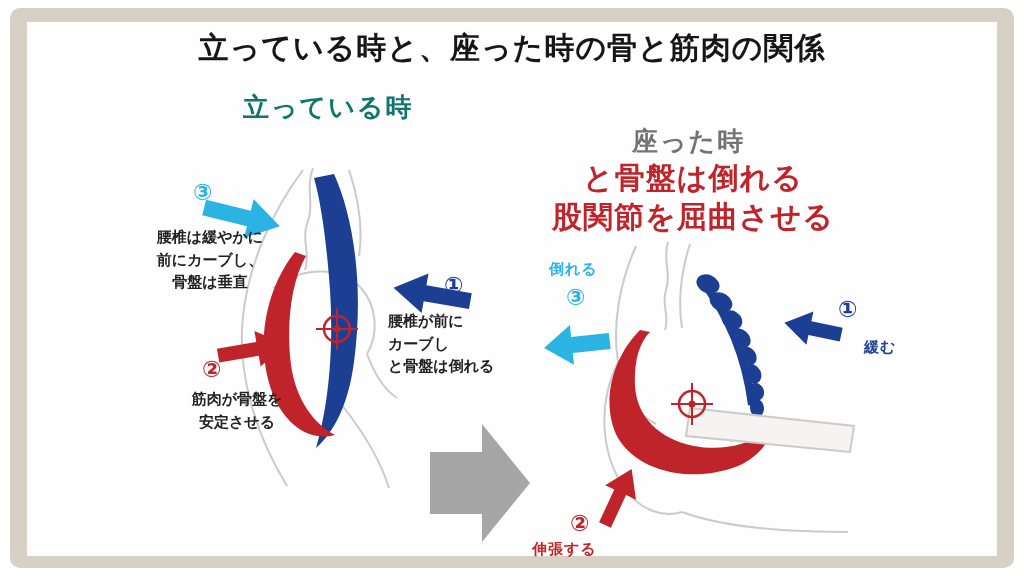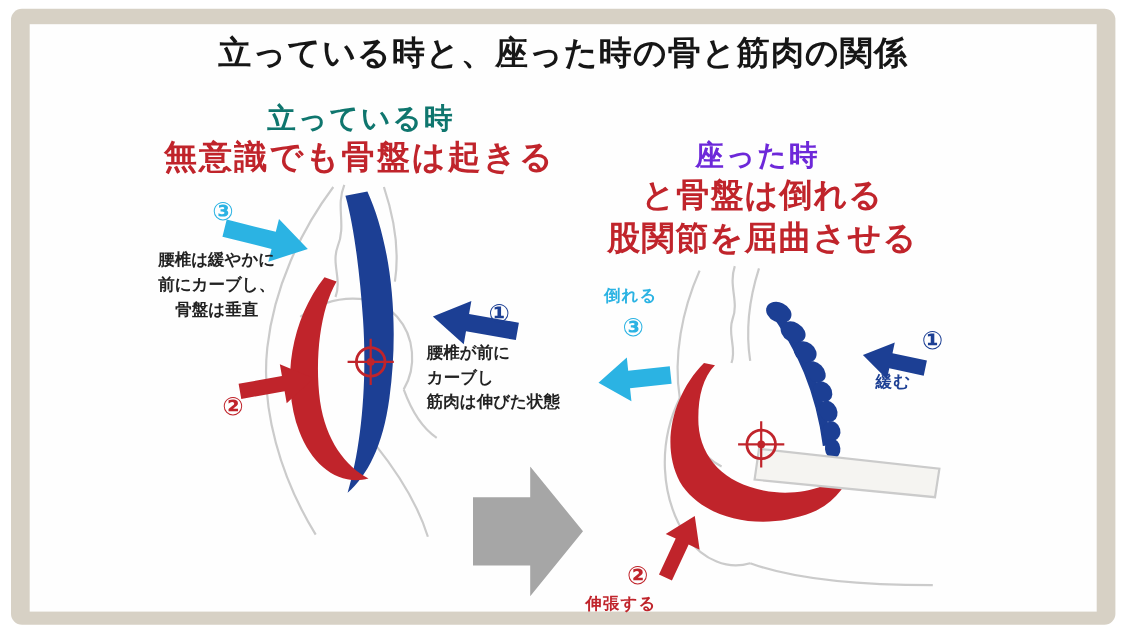--- a/index.html
+++ b/index.html
@@ -23,39 +23,39 @@
   .h-standing {
     position:absolute; left:243px; top:90px;
     font-size:26px; font-weight:bold; color:#0f766e; letter-spacing:2px;
   }
   .sub-standing {
     position:absolute; left:149px; top:123px;
     font-size:30px; font-weight:bold; color:#c0242b; letter-spacing:2px;
   }
   .h-sitting {
     position:absolute; left:632px; top:124px;
-    font-size:26px; font-weight:bold; color:#6d28d9; letter-spacing:2px;
+    font-size:26px; font-weight:bold; color:#737373; letter-spacing:2px;
   }
   .sub-sitting {
     position:absolute; left:537px; top:158px; width:312px; text-align:center;
     font-size:30px; font-weight:bold; color:#c0242b; line-height:1.3; letter-spacing:1px;
   }
   .diagram-left  { position:absolute; left:145px; top:166px; width:385px; height:326px; }
   .diagram-right { position:absolute; left:540px; top:240px; width:320px; height:330px; }
   .transition-arrow { position:absolute; left:430px; top:424px; }
   .lbl { position:absolute; font-weight:bold; }
   .cyan { color:#2bb3e3; }
   .blue { color:#1c3f94; }
   .red  { color:#c0242b; }
   .num  { font-size:23px; }
   .note {
     position:absolute; font-size:15px; font-weight:bold; color:#222;
     line-height:1.5; white-space:pre-line;
   }
-  .note.center { text-align:center; }
+  .note.center { text-align:center;margin-left:13px; }
   .side-word { font-size:15px; letter-spacing:1px; }
   .logo {
     position:absolute; left:134px; top:516px; width:80px; text-align:center;
     color:#2c3a6e;
   }
   .logo-mono {
     font-family:"Liberation Serif","DejaVu Serif",serif;
     font-size:24px; font-weight:bold; letter-spacing:-2px; line-height:1;
   }
   .logo-line { font-size:8px; font-weight:bold; letter-spacing:2px; line-height:1.3; }
@@ -63,21 +63,20 @@
 </head>
 <body>
 
 <div class="stage">
   <div class="frame"></div>
   <div class="canvas"></div>
 
   <div class="slide-title">立っている時と、座った時の骨と筋肉の関係</div>
 
   <div class="h-standing">立っている時</div>
-  <div class="sub-standing">無意識でも骨盤は起きる</div>
 
   <svg class="diagram-left" viewBox="0 0 385 326">
     <g stroke="#cbcbcb" stroke-width="2" fill="none">
       <path d="M158,4 C128,44 104,96 98,150 C92,206 110,268 142,320"></path>
       <path d="M204,4 C214,34 218,64 214,90"></path>
       <path d="M128,122 C158,100 196,100 216,122 C232,140 234,168 222,188"></path>
       <path d="M196,238 C220,268 236,296 244,322"></path>
       <path d="M168,2 C160,22 170,38 162,58 C156,74 166,88 160,104"></path>
       <path d="M222,188 C230,210 240,224 252,232"></path>
     </g>
@@ -93,22 +92,24 @@
     <polygon fill="#c0242b" points="0,11 40,11 40,0 68,18 40,36 40,25 0,25" transform="translate(70,172) rotate(-10)"></polygon>
   </svg>
 
   <div class="lbl cyan num" style="left:193px; top:179px;">③</div>
   <div class="note center" style="left:141px; top:226px; width:112px;">腰椎は緩やかに
 前にカーブし、
 骨盤は垂直</div>
   <div class="lbl blue num" style="left:444px; top:272px;">①</div>
   <div class="note" style="left:388px; top:310px; width:140px;">腰椎が前に
 カーブし
-筋肉は伸びた状態</div>
+と骨盤は倒れる</div>
   <div class="lbl red num" style="left:202px; top:356px;">②</div>
+  <div class="note center" style="left:163px; top:388px; width:122px;">筋肉が骨盤を
+安定させる</div>
 
   <svg class="transition-arrow" width="100" height="118" viewBox="0 0 100 118">
     <polygon points="0,28 52,28 52,0 100,59 52,118 52,90 0,90" fill="#a6a6a6"></polygon>
   </svg>
 
   <div class="h-sitting">座った時</div>
   <div class="sub-sitting">
     <div>と骨盤は倒れる</div>
     <div>股関節を屈曲させる</div>
   </div>
@@ -140,17 +141,17 @@
       <path d="M-21,0 H21 M0,-21 V21" stroke="#c0242b" stroke-width="2"></path>
     </g>
     <polygon fill="#2bb3e3" points="66,12 28,12 28,0 0,20 28,40 28,28 66,28" transform="translate(2,88) rotate(-6)"></polygon>
     <polygon fill="#1c3f94" points="58,10 26,10 26,0 0,17 26,34 26,24 58,24" transform="translate(248,66) rotate(12)"></polygon>
     <polygon fill="#c0242b" points="0,10 36,10 36,0 62,17 36,34 36,23 0,23" transform="translate(50,278) rotate(-65)"></polygon>
   </svg>
 
   <div class="lbl cyan side-word" style="left:549px; top:260px;">倒れる</div>
   <div class="lbl cyan num" style="left:566px; top:284px;">③</div>
   <div class="lbl blue num" style="left:838px; top:296px;">①</div>
-  <div class="lbl blue side-word" style="left:796px; top:338px;">緩む</div>
+  <div class="lbl blue side-word" style="left:864px; top:338px;">緩む</div>
   <div class="lbl red num" style="left:570px; top:510px;">②</div>
   <div class="lbl red side-word" style="left:532px; top:540px;">伸張する</div>
 
 </div>
 
 </body></html>

